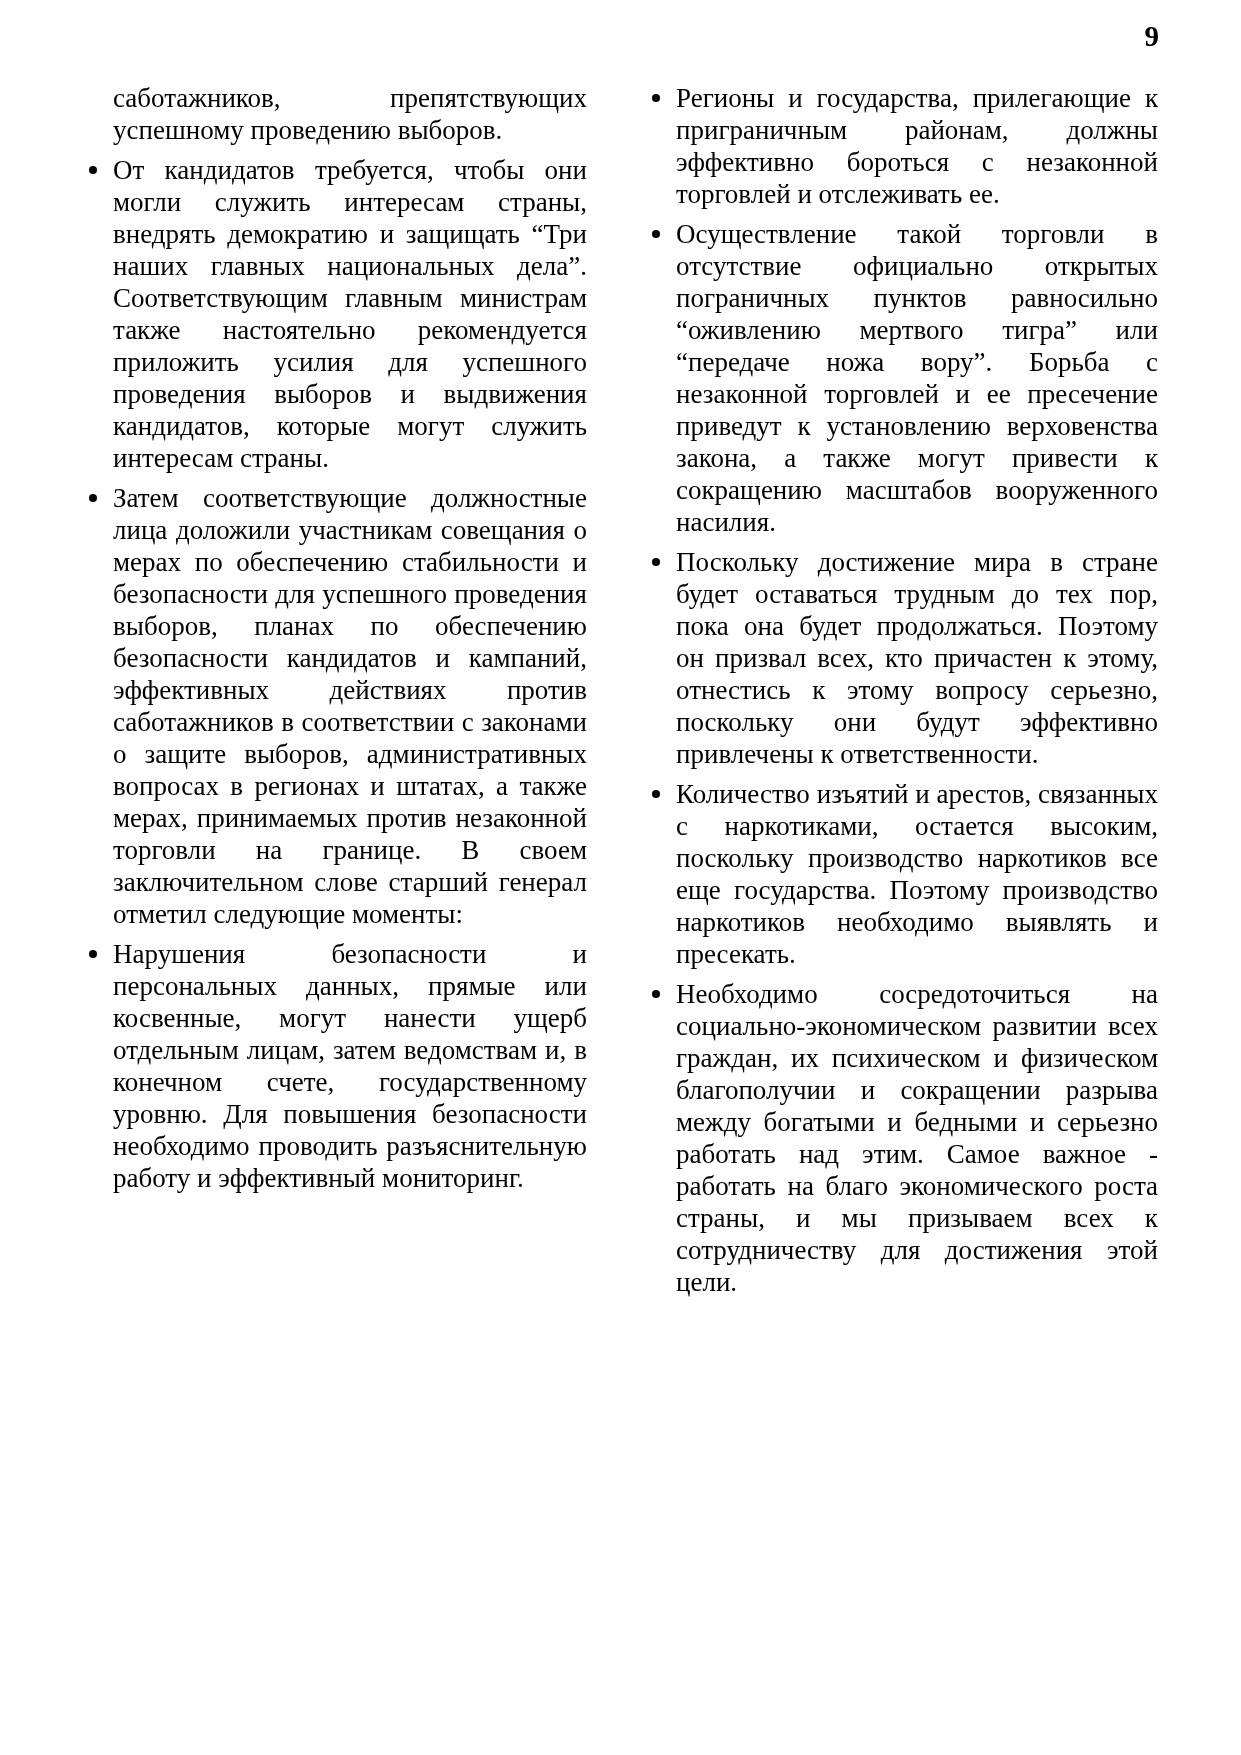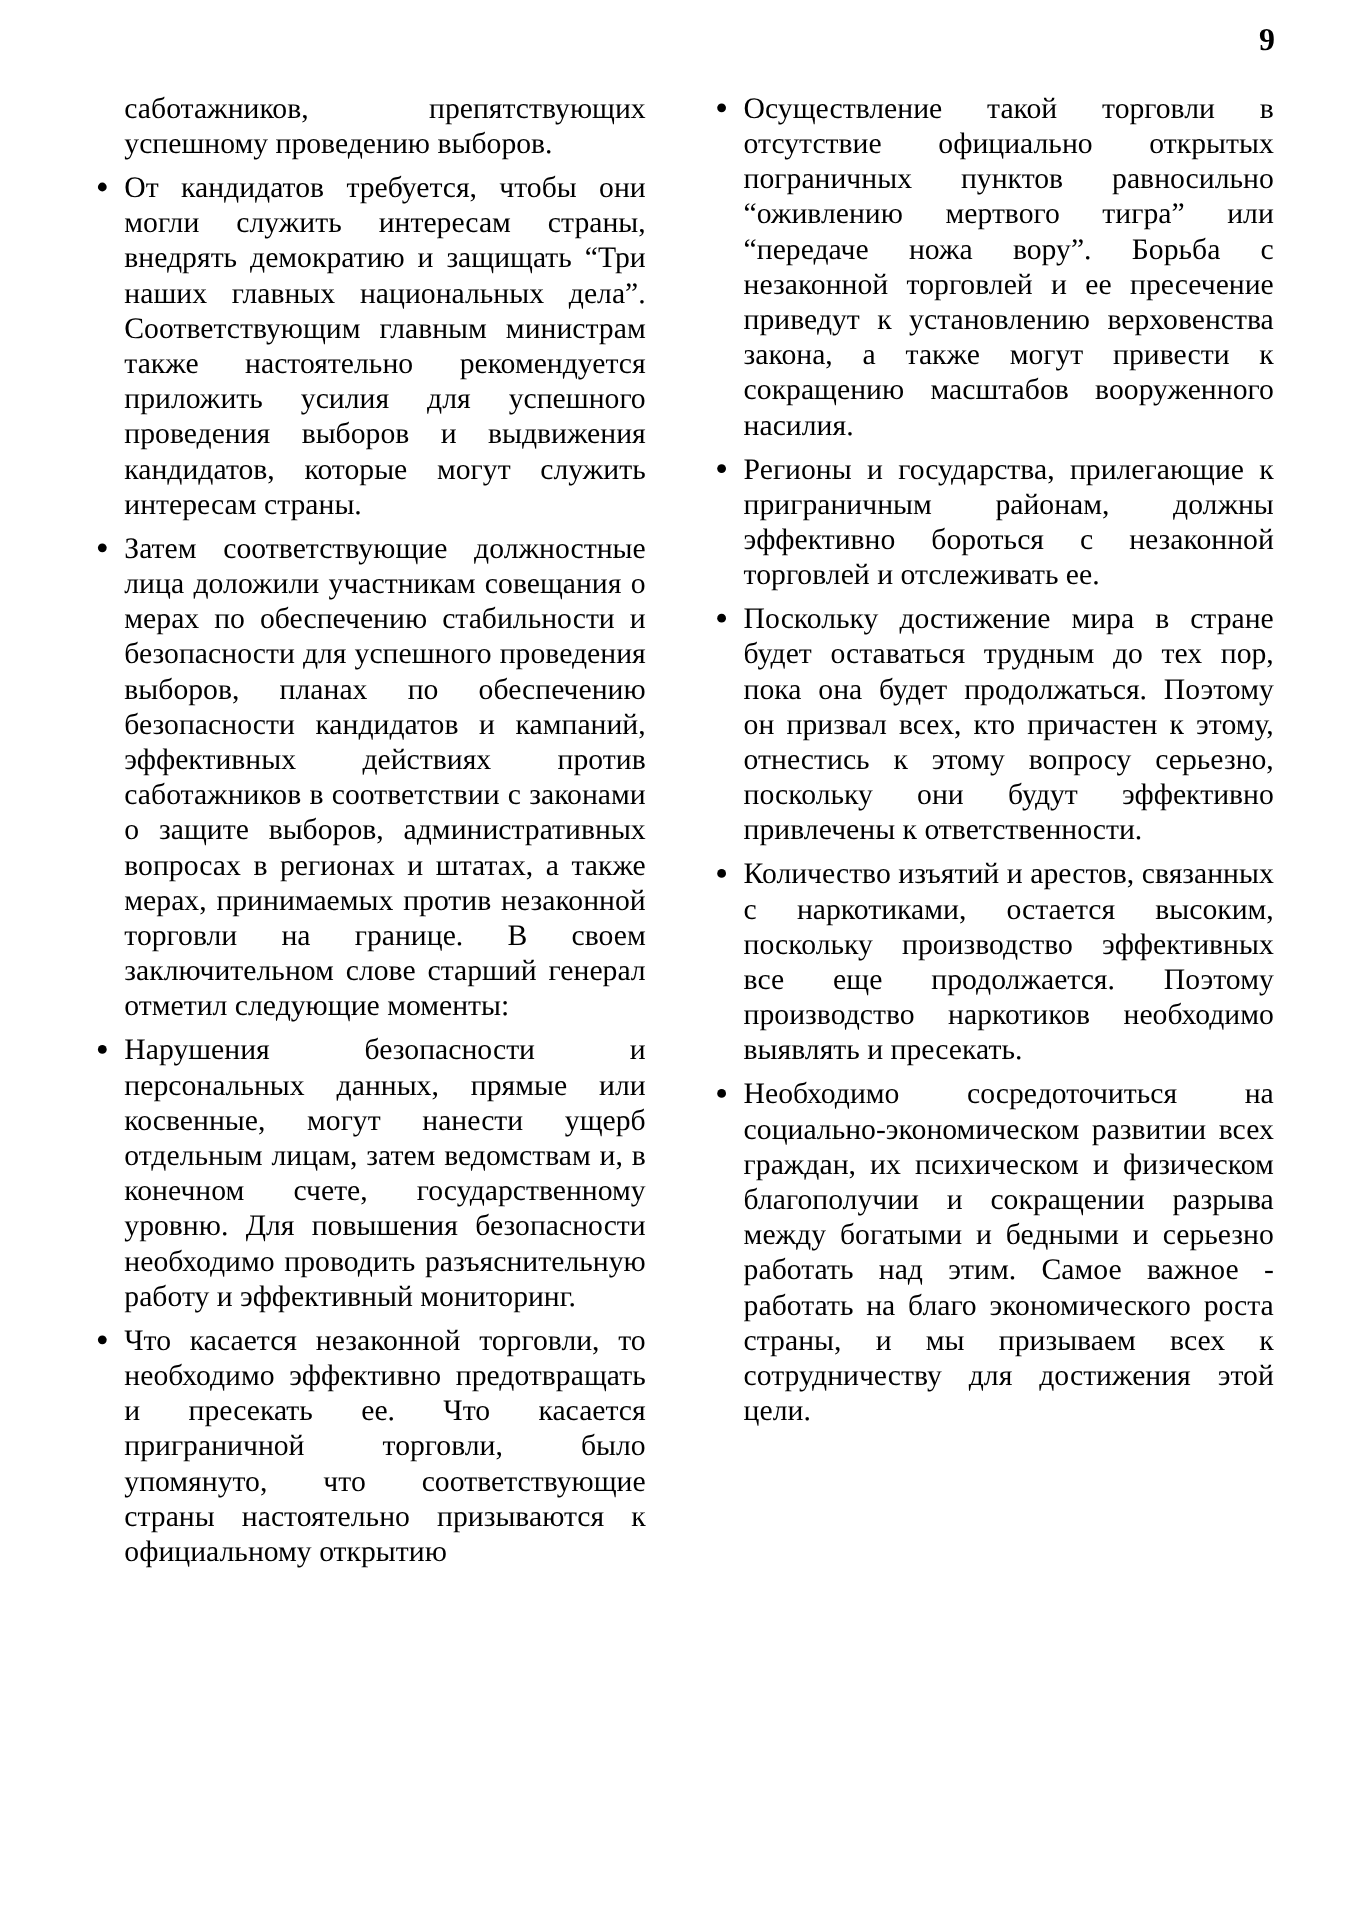--- a/index.html
+++ b/index.html
@@ -74,48 +74,44 @@
     <p class="para">
       <span class="dot"></span>
       <span>Затем соответствующие должностные лица доложили участникам совещания о мерах по обеспечению стабильности и безопасности для успешного проведения выборов, планах по обеспечению безопасности кандидатов и кампаний, эффективных действиях против саботажников в соответствии с законами о защите выборов, административных вопросах в регионах и штатах, а также мерах, принимаемых против незаконной торговли на границе. В своем заключительном слове старший генерал отметил следующие моменты:</span>
     </p>
 
     <p class="para">
       <span class="dot"></span>
       <span>Нарушения безопасности и персональных данных, прямые или косвенные, могут нанести ущерб отдельным лицам, затем ведомствам и, в конечном счете, государственному уровню. Для повышения безопасности необходимо проводить разъяснительную работу и эффективный мониторинг.</span>
     </p>
 
-    <p class="para">
-      <span class="dot"></span>
-      <span>Что касается незаконной торговли, то необходимо эффективно предотвращать и пресекать ее. Что касается приграничной торговли, было упомянуто, что соответствующие страны настоятельно призываются к официальному открытию</span>
-    </p>
 
   </div>
 
   <div class="col col-right">
 
 
     <p class="para">
       <span class="dot"></span>
-      <span>Осуществление такой торговли в отсутствие официально открытых пограничных пунктов равносильно “оживлению мертвого тигра” или “передаче ножа вору”. Борьба с незаконной торговлей и ее пресечение приведут к установлению верховенства закона, а также могут привести к сокращению масштабов вооруженного насилия.</span>
+      <span>Регионы и государства, прилегающие к приграничным районам, должны эффективно бороться с незаконной торговлей и отслеживать ее.</span>
     </p>
 
     <p class="para">
       <span class="dot"></span>
-      <span>Регионы и государства, прилегающие к приграничным районам, должны эффективно бороться с незаконной торговлей и отслеживать ее.</span>
+      <span>Осуществление такой торговли в отсутствие официально открытых пограничных пунктов равносильно “оживлению мертвого тигра” или “передаче ножа вору”. Борьба с незаконной торговлей и ее пресечение приведут к установлению верховенства закона, а также могут привести к сокращению масштабов вооруженного насилия.</span>
     </p>
 
     <p class="para">
       <span class="dot"></span>
       <span>Поскольку достижение мира в стране будет оставаться трудным до тех пор, пока она будет продолжаться. Поэтому он призвал всех, кто причастен к этому, отнестись к этому вопросу серьезно, поскольку они будут эффективно привлечены к ответственности.</span>
     </p>
 
     <p class="para">
       <span class="dot"></span>
-      <span>Количество изъятий и арестов, связанных с наркотиками, остается высоким, поскольку производство эффективных все еще продолжается. Поэтому производство наркотиков необходимо выявлять и пресекать.</span>
+      <span>Количество изъятий и арестов, связанных с наркотиками, остается высоким, поскольку производство наркотиков все еще государства. Поэтому производство наркотиков необходимо выявлять и пресекать.</span>
     </p>
 
     <p class="para">
       <span class="dot"></span>
       <span>Необходимо сосредоточиться на социально-экономическом развитии всех граждан, их психическом и физическом благополучии и сокращении разрыва между богатыми и бедными и серьезно работать над этим. Самое важное - работать на благо экономического роста страны, и мы призываем всех к сотрудничеству для достижения этой цели.</span>
     </p>
 
 
   </div>
 

